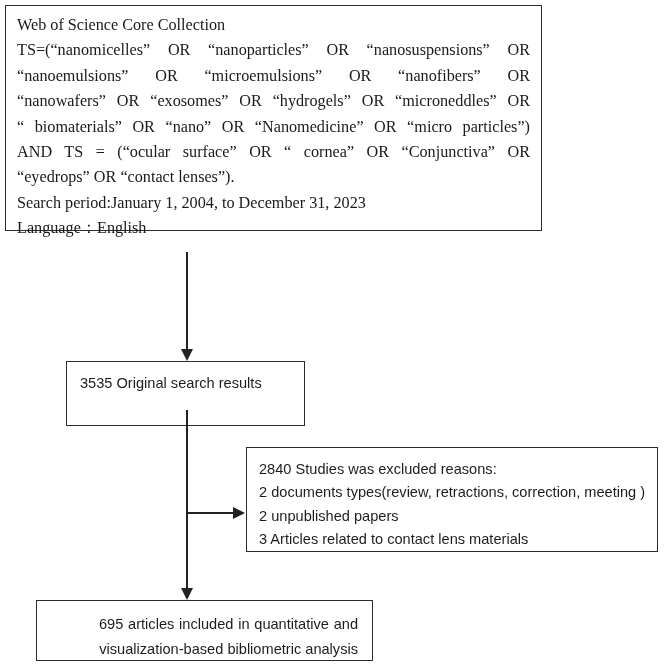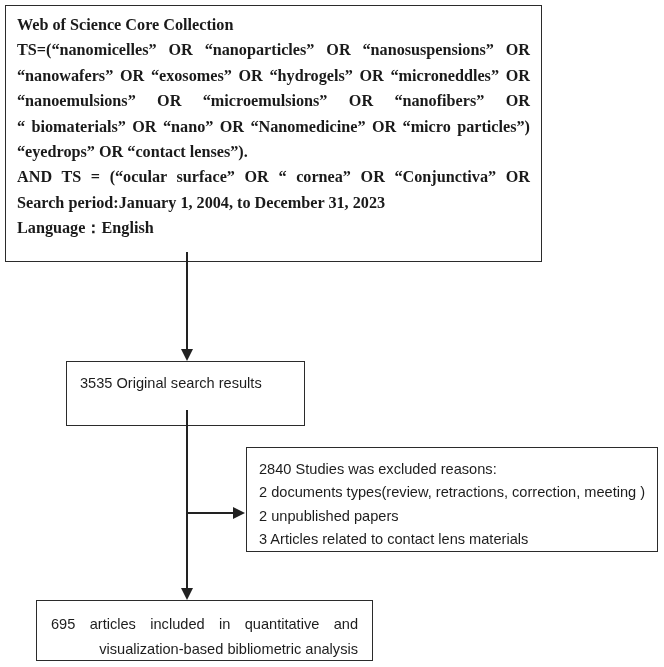--- a/index.html
+++ b/index.html
@@ -21,23 +21,22 @@
     box-sizing: border-box;
     border: 1.4px solid #2b2b2b;
     background: #ffffff;
   }
 
   
   #box-search-strategy {
     left: 5px;
     top: 5px;
     width: 537px;
-    height: 257px;
+    height: 226px;
     padding: 7px 11px 6px 11px;
-    font-weight: bold;
   }
   #box-search-strategy .line {
     font-family: "Liberation Serif", "DejaVu Serif", serif;
     font-size: 16.2px;
     line-height: 25.4px;
     color: #1a1a1a;
     white-space: pre-wrap;
   }
   #box-search-strategy .just {
     text-align: justify;
@@ -84,20 +83,21 @@
     left: 36px;
     top: 600px;
     width: 337px;
     height: 61px;
     padding: 11px 14px 0 14px;
   }
   #box-included .iline {
     font-size: 14.6px;
     line-height: 25px;
     color: #1d1d1d;
+    margin-left: 48px;
   }
   #box-included .iline.just {
     text-align: justify;
     text-align-last: justify;
   }
   #box-included .iline.lastline {
     text-align: right;
   }
 
   
@@ -129,25 +129,25 @@
   }
 </style>
 </head>
 <body>
 
 <div id="page">
 
   <div class="box" id="box-search-strategy">
     <div class="line">Web of Science Core Collection</div>
     <div class="line just">TS=(“nanomicelles” OR “nanoparticles” OR “nanosuspensions” OR</div>
+    <div class="line just">“nanoemulsions” OR “microemulsions” OR “nanofibers” OR</div>
     <div class="line just">“nanowafers” OR “exosomes” OR “hydrogels” OR “microneddles” OR</div>
-    <div class="line just">“nanoemulsions” OR “microemulsions” OR “nanofibers” OR</div>
     <div class="line just">“ biomaterials” OR “nano” OR “Nanomedicine” OR “micro particles”)</div>
+    <div class="line just">AND TS = (“ocular surface” OR “ cornea” OR “Conjunctiva” OR</div>
     <div class="line just-last">“eyedrops” OR “contact lenses”).</div>
-    <div class="line just">AND TS = (“ocular surface” OR “ cornea” OR “Conjunctiva” OR</div>
     <div class="line">Search period:January 1, 2004, to December 31, 2023</div>
     <div class="line">Language：English</div>
   </div>
 
   <div class="vline" style="left:186px; top:252px; height:97px;"></div>
   <div class="arrow-down" style="left:180.5px; top:349px;"></div>
 
   <div class="box" id="box-original-results">
     <div class="txt">3535 Original search results</div>
   </div>

